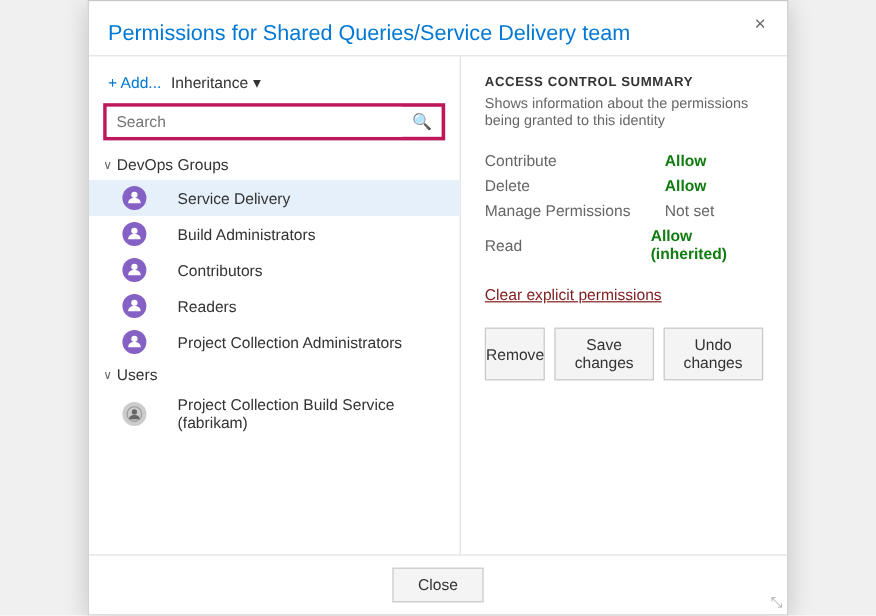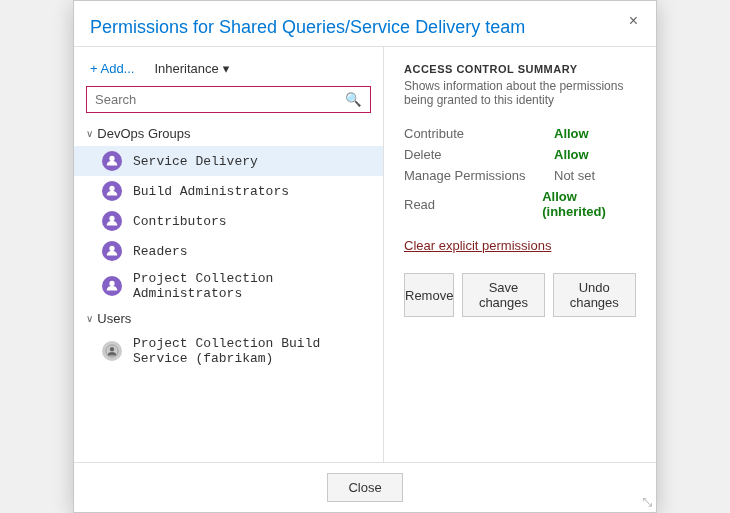--- a/index.html
+++ b/index.html
@@ -52,21 +52,20 @@
       width: 310px;
       border-right: 1px solid #e0e0e0;
       display: flex;
       flex-direction: column;
       padding: 8px 0;
     }
     .toolbar {
       display: flex;
       align-items: center;
       padding: 4px 12px 8px 12px;
-      gap: 12px;
     }
     .add-btn {
       display: flex;
       align-items: center;
       gap: 4px;
       background: none;
       border: none;
       cursor: pointer;
       color: #0078d4;
       font-size: 13px;
@@ -80,21 +79,21 @@
       border: none;
       cursor: pointer;
       color: #333;
       font-size: 13px;
       padding: 2px 4px;
     }
     .search-box {
       margin: 0 12px 8px 12px;
       display: flex;
       align-items: center;
-      border: 1px solid #be185d;
+      border: 3px solid #be185d;
       background: #fff;
     }
     .search-input {
       flex: 1;
       border: none;
       outline: none;
       padding: 5px 8px;
       font-size: 13px;
       color: #333;
     }
@@ -119,26 +118,25 @@
       cursor: pointer;
       user-select: none;
     }
     .chevron {
       font-size: 10px;
       color: #666;
     }
     .list-item {
       display: flex;
       align-items: center;
-      gap: 11px;
+      gap: 26px;
       padding: 5px 12px 5px 28px;
       cursor: pointer;
       font-size: 13px;
       color: #333;
-      font-family: Liberation Mono, monospace;
     }
     .list-item.selected { background: #e5f0fb; }
     .avatar-icon {
       width: 20px;
       height: 20px;
       border-radius: 50%;
       background: #8661c5;
       display: flex;
       align-items: center;
       justify-content: center;

